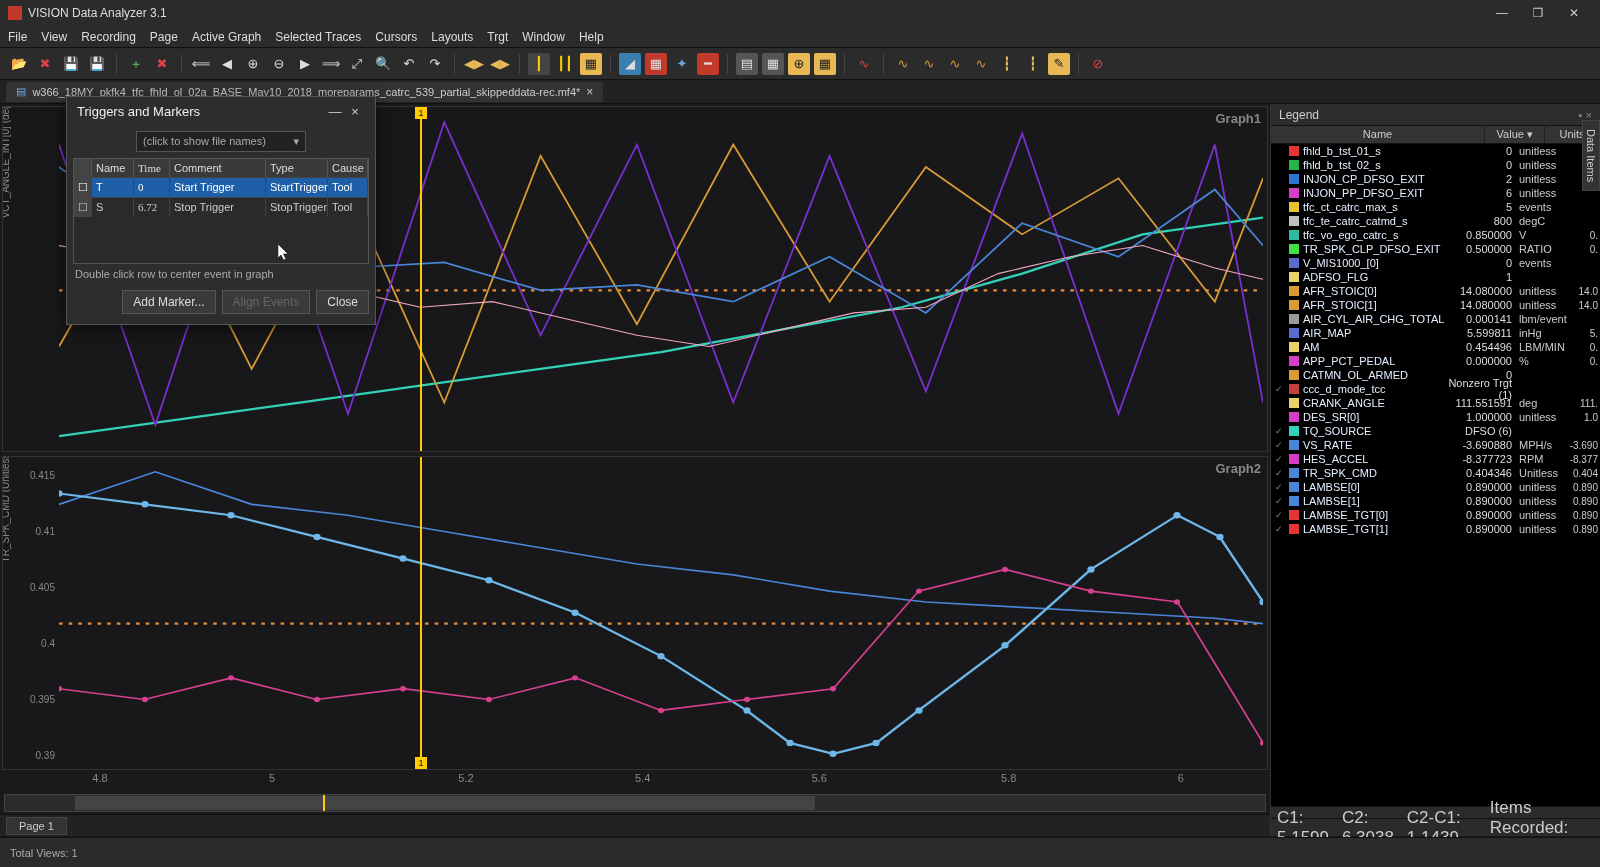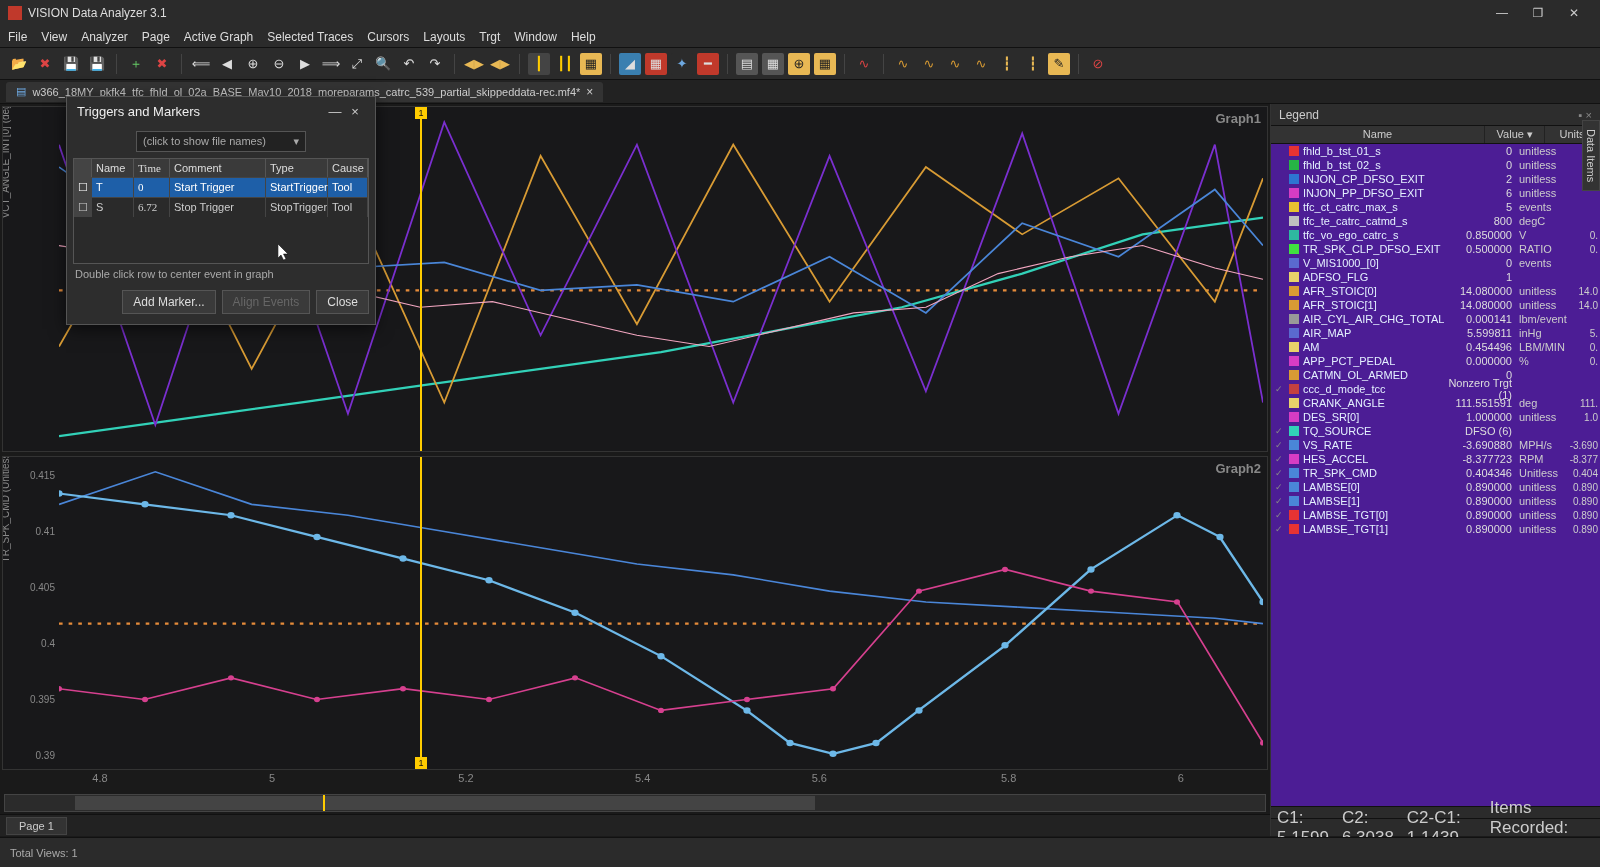--- a/index.html
+++ b/index.html
@@ -25,21 +25,21 @@
 .graphpanel .ytick { position: absolute; right: 4px; }
 .xaxis { height: 20px; background: #1a1a1a; font-size: 11px; color: #888; position: relative; margin: 0 4px; }
 .xaxis span { position: absolute; }
 .hscroll { height: 18px; background: #2b2b2b; margin: 2px 4px; position: relative; border: 1px solid #444; }
 .hscroll .thumb { position: absolute; top: 1px; bottom: 1px; left: 70px; width: 740px; background: #444; }
 .hscroll .mark { position: absolute; top: 0; bottom: 0; width: 2px; background: #ffcc00; left: 318px; }
 .pagetabs { height: 22px; background: #222; display: flex; align-items: center; padding-left: 6px; border-top: 1px solid #111; }
 .pagetab { background: #333; padding: 2px 12px; font-size: 11px; color: #ccc; border: 1px solid #444; }
 .statusbar { height: 30px; background: #2b2b2b; display: flex; align-items: center; justify-content: space-between; padding: 0 10px; font-size: 11px; color: #ccc; border-top: 1px solid #111; position: absolute; bottom: 0; left: 0; right: 0; }
 .statusbar .sl { color: #aaa; }
-.right-panel { width: 330px; background: #4c1d95; display: flex; flex-direction: column; border-left: 1px solid #333; }
+.right-panel { width: 330px; background: #000000; display: flex; flex-direction: column; border-left: 1px solid #333; }
 .right-tab { position: absolute; right: 0; top: 120px; writing-mode: vertical-rl; background: #333; padding: 8px 2px; font-size: 11px; color: #ccc; border: 1px solid #444; }
 .legend-head { height: 22px; background: #2d2d2d; display: flex; align-items: center; padding: 0 8px; font-size: 12px; color: #ccc; border-bottom: 1px solid #111; }
 .legend-head .sp { flex: 1; }
 .legend-cols { height: 18px; display: flex; font-size: 11px; color: #ccc; background: #333; border-bottom: 1px solid #111; }
 .legend-cols div { padding: 2px 4px; border-right: 1px solid #222; }
 .lcol-name { flex: 1; text-align: center; }
 .lcol-val { width: 60px; text-align: center; }
 .lcol-units { width: 55px; text-align: center; }
 .legend-rows { flex: 1; overflow: auto; font-size: 11px; }
 .lrow { display: flex; height: 14px; align-items: center; padding-left: 4px; }
@@ -87,21 +87,21 @@
   <span>VISION Data Analyzer 3.1</span>
   <div class="spacer"></div>
   <div class="winbtn">—</div>
   <div class="winbtn">❐</div>
   <div class="winbtn">✕</div>
 </div>
 
 <div class="menubar" id="menubar">
     <span>File</span>
     <span>View</span>
-    <span>Analyzer</span>
+    <span>Recording</span>
     <span>Page</span>
     <span>Active Graph</span>
     <span>Selected Traces</span>
     <span>Cursors</span>
     <span>Layouts</span>
     <span>Trgt</span>
     <span>Window</span>
     <span>Help</span>
   </div>
 

